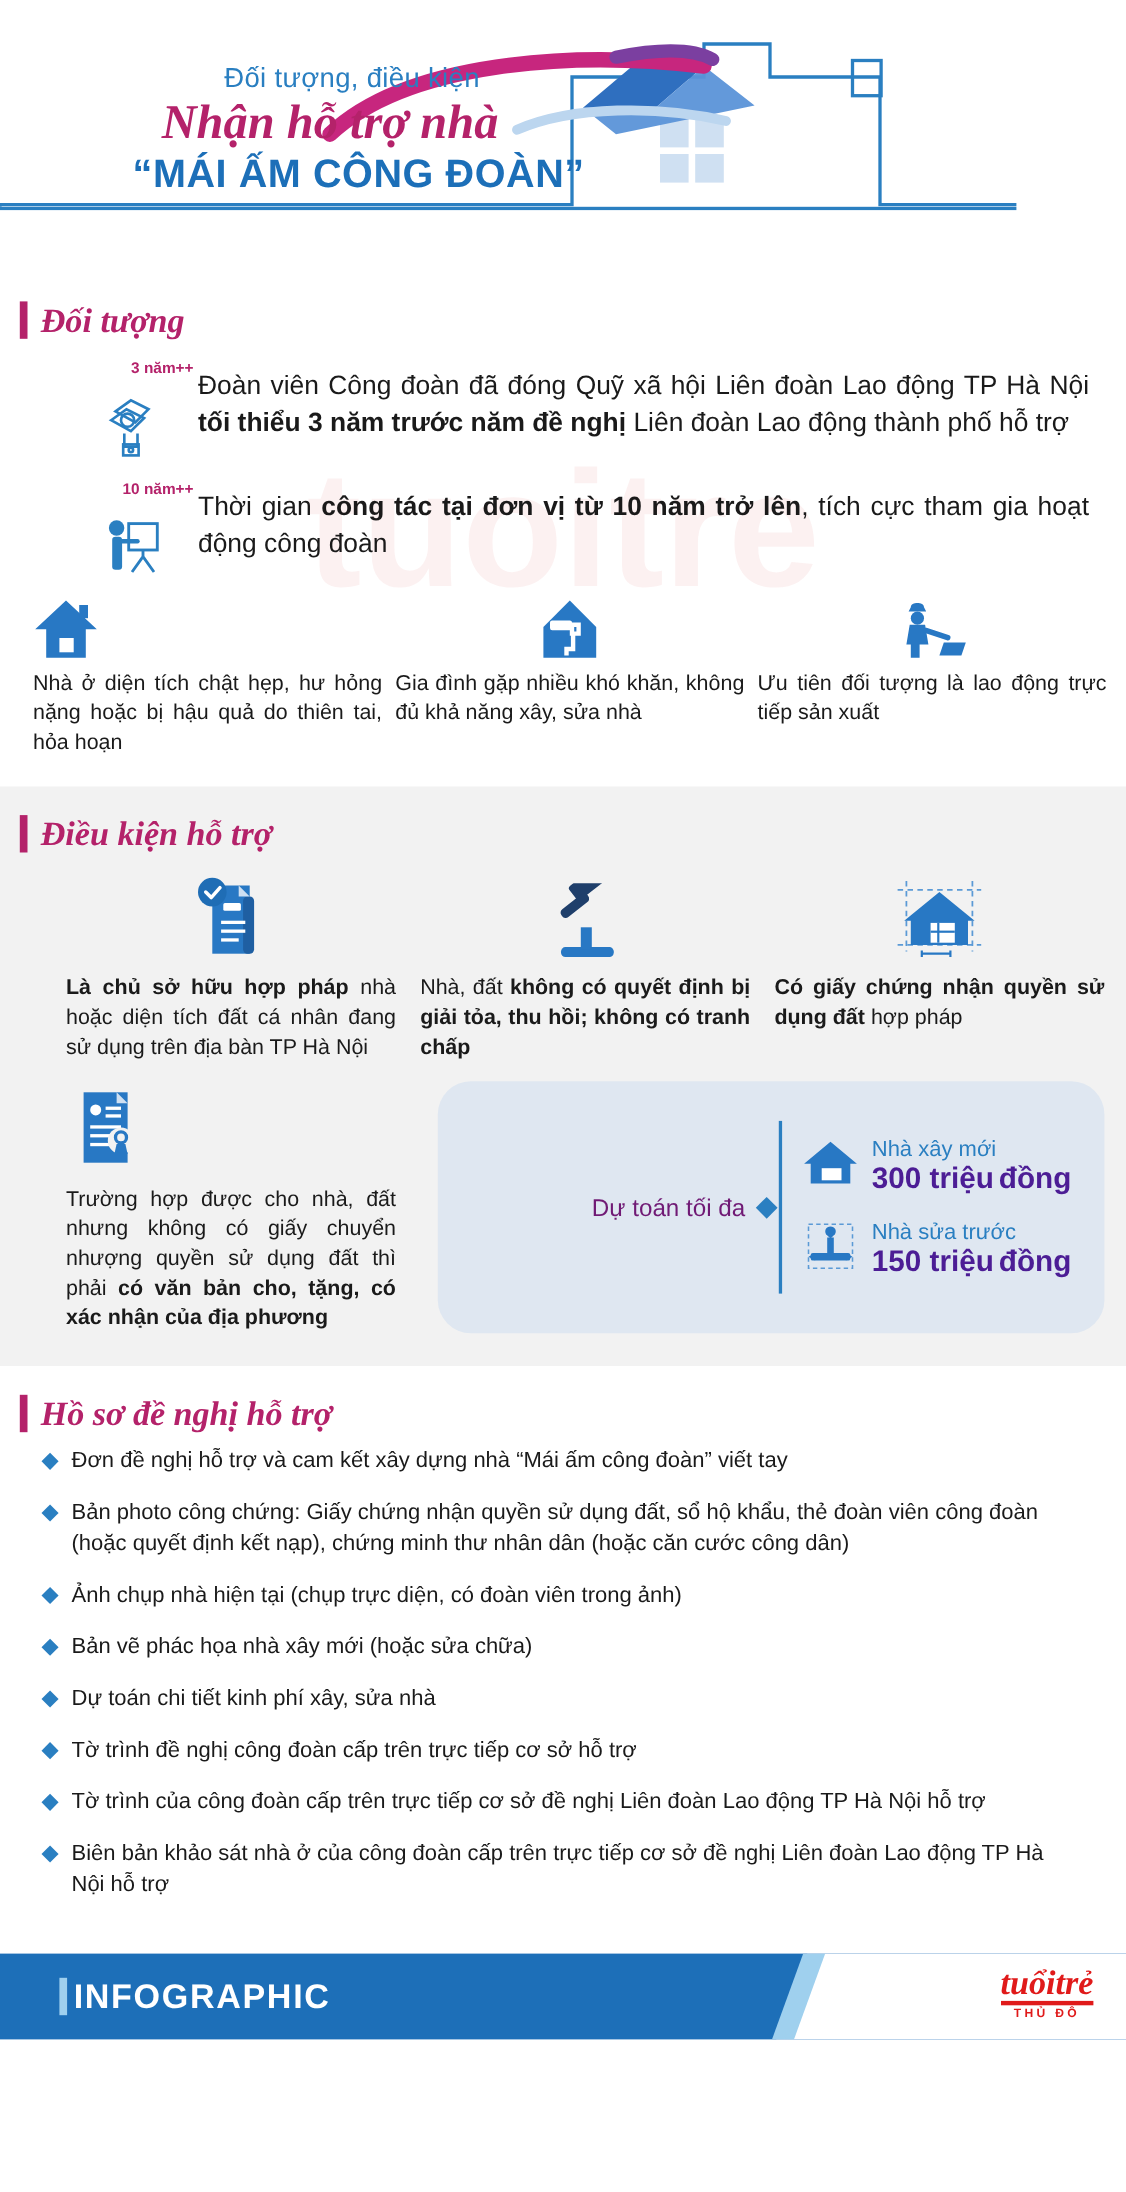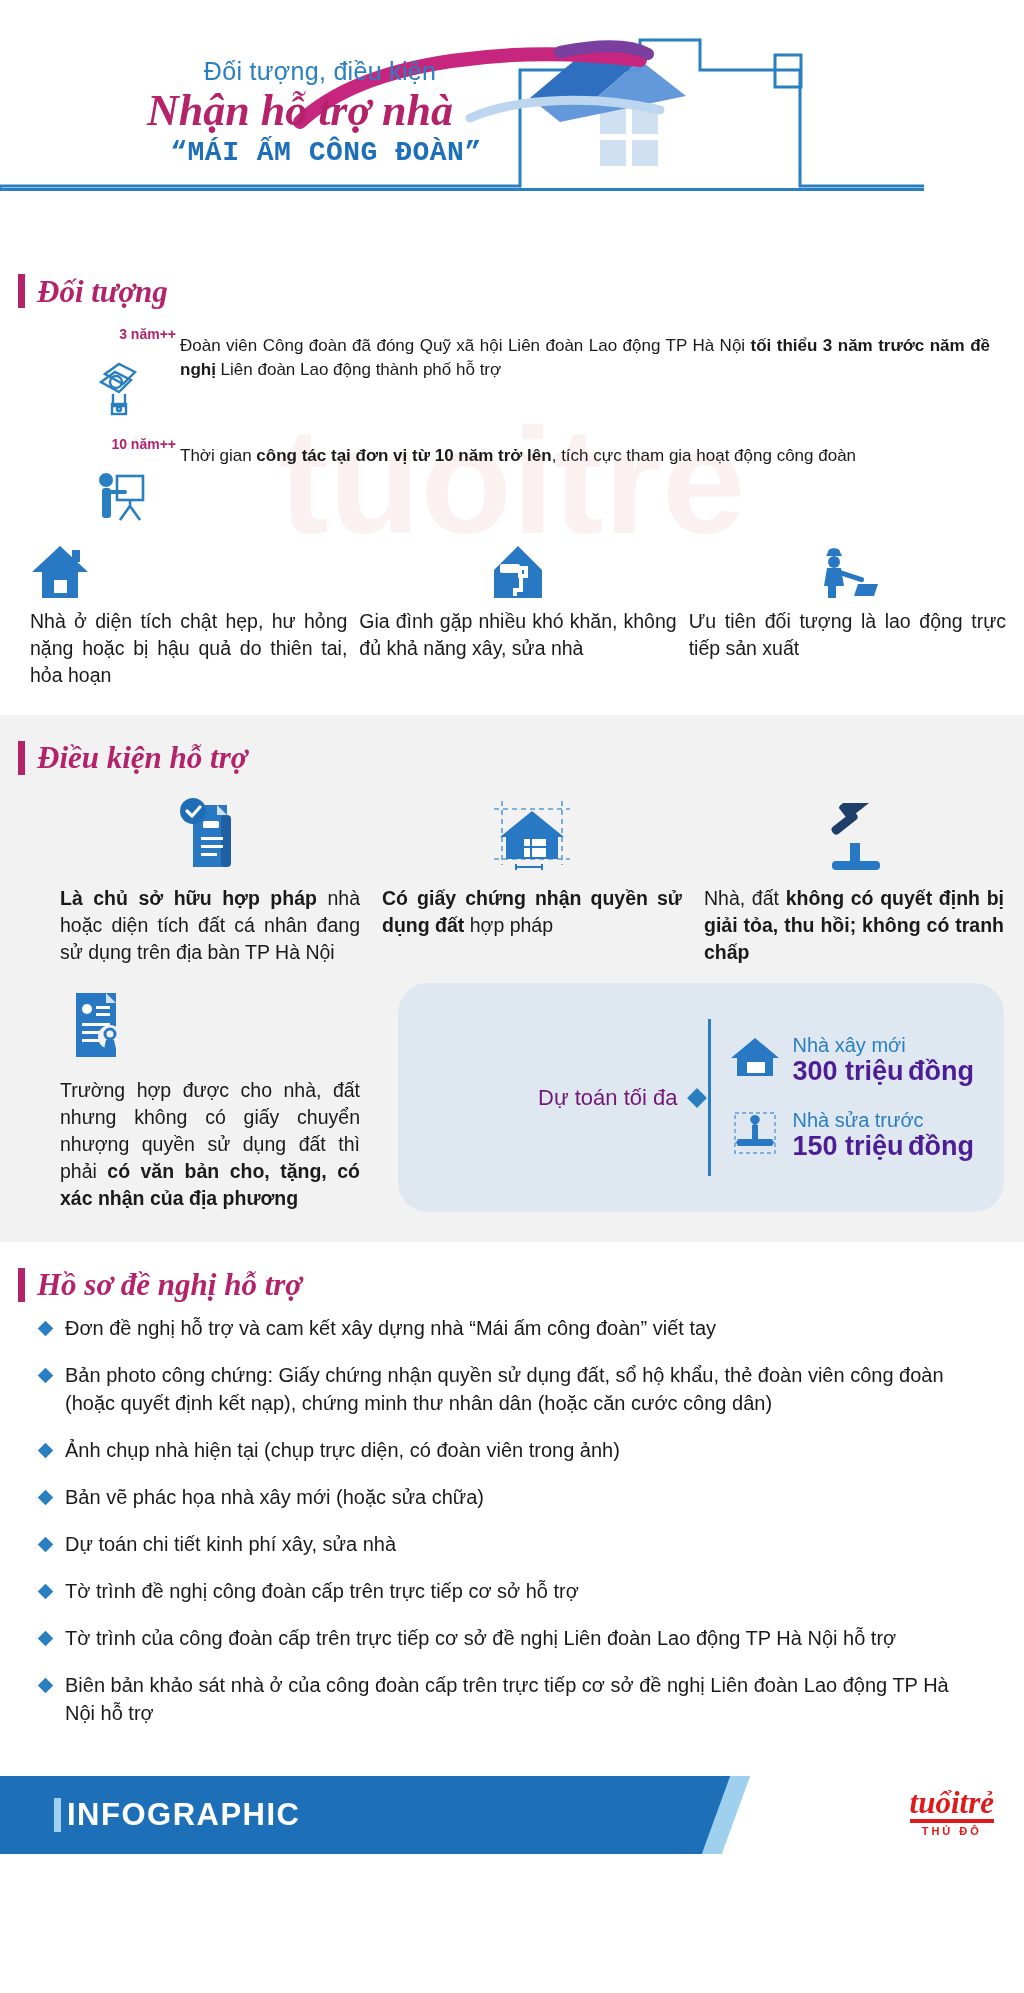--- a/index.html
+++ b/index.html
@@ -47,23 +47,23 @@
     font-family: "Liberation Serif", serif;
     font-style: italic;
     font-weight: 700;
     font-size: 44px;
     color: #b4226a;
     line-height: 1.05;
     margin-top: 2px;
     margin-left: -40px;
   }
   .title-main {
-    font-family: Liberation Mono, monospace;
-    font-weight: 700;
-    font-size: 28px;
+    font-family: Liberation Sans, sans-serif;
+    font-weight: 700;
+    font-size: 36px;
     color: #1c6fb8;
     letter-spacing: 0.5px;
     line-height: 1.1;
     margin-top: 4px;
     margin-left: 12px;
   }
   .header-rule {
     position: absolute;
     left: 0; top: 188px;
     width: 1024px; height: 3px;
@@ -128,21 +128,21 @@
   .icon-caption {
     font-size: 14px;
     font-weight: 700;
     color: #b4226a;
     margin-bottom: 2px;
     align-self: flex-end;
     margin-right: 4px;
   }
   .subject-text {
     flex: 1;
-    font-size: 17px;
+    font-size: 24px;
     line-height: 1.42;
     color: #1a1a1a;
     text-align: justify;
     padding-top: 14px;
   }
   .subject-text b { font-weight: 700; }
 
   
   .cols3 {
     display: flex;
@@ -467,51 +467,51 @@
             <path d="M14 16 L19 21 L27 12" fill="none" stroke="#ffffff" stroke-width="3.2" stroke-linecap="round" stroke-linejoin="round"></path>
           </svg>
         </div>
         <div class="cond-text">
           <b>Là chủ sở hữu hợp pháp</b><span> nhà hoặc diện tích đất cá nhân đang sử dụng trên địa bàn TP Hà Nội</span>
         </div>
       </div>
 
       <div class="cond-col">
         <div class="cond-icon ctr">
+          <svg width="76" height="72" viewBox="0 0 76 72">
+            <g fill="#1f3f6b">
+              <rect x="22" y="4" width="34" height="16" rx="3" transform="rotate(-38 22 4)"></rect>
+              <rect x="14" y="26" width="30" height="9" rx="4" transform="rotate(-38 14 26)"></rect>
+            </g>
+            <rect x="16" y="58" width="48" height="9" rx="4" fill="#2878c4"></rect>
+            <rect x="34" y="40" width="10" height="20" fill="#2878c4"></rect>
+          </svg>
+        </div>
+        <div class="cond-text">
+          <span>Nhà, đất </span><b>không có quyết định bị giải tỏa, thu hồi; không có tranh chấp</b>
+        </div>
+      </div>
+
+      <div class="cond-col">
+        <div class="cond-icon ctr">
           <svg width="92" height="80" viewBox="0 0 92 80">
             <g stroke="#5b9ad6" stroke-width="1.6" fill="none" stroke-dasharray="5 4">
               <path d="M16 6 L16 70 M76 6 L76 70 M8 14 L84 14 M8 64 L84 64"></path>
             </g>
             <path d="M46 16 L78 42 L72 42 L72 64 L20 64 L20 42 L14 42 Z" fill="#2878c4"></path>
             <rect x="38" y="44" width="22" height="18" fill="#ffffff"></rect>
             <rect x="44" y="44" width="2" height="18" fill="#2878c4"></rect>
             <rect x="38" y="51" width="22" height="2" fill="#2878c4"></rect>
             <g stroke="#2878c4" stroke-width="2">
               <path d="M30 72 L56 72 M30 69 L30 75 M56 69 L56 75"></path>
             </g>
           </svg>
         </div>
         <div class="cond-text">
           <b>Có giấy chứng nhận quyền sử dụng đất</b><span> hợp pháp</span>
-        </div>
-      </div>
-
-      <div class="cond-col">
-        <div class="cond-icon ctr">
-          <svg width="76" height="72" viewBox="0 0 76 72">
-            <g fill="#1f3f6b">
-              <rect x="22" y="4" width="34" height="16" rx="3" transform="rotate(-38 22 4)"></rect>
-              <rect x="14" y="26" width="30" height="9" rx="4" transform="rotate(-38 14 26)"></rect>
-            </g>
-            <rect x="16" y="58" width="48" height="9" rx="4" fill="#2878c4"></rect>
-            <rect x="34" y="40" width="10" height="20" fill="#2878c4"></rect>
-          </svg>
-        </div>
-        <div class="cond-text">
-          <span>Nhà, đất </span><b>không có quyết định bị giải tỏa, thu hồi; không có tranh chấp</b>
         </div>
       </div>
     </div>
 
     <div class="cond-lower">
       <div class="cond-lower-left">
         <div class="cond-icon">
           <svg width="72" height="80" viewBox="0 0 72 80">
             <rect x="16" y="6" width="40" height="64" fill="#2878c4"></rect>
             <polygon points="46,6 56,16 46,16" fill="#cfe0f2"></polygon>

